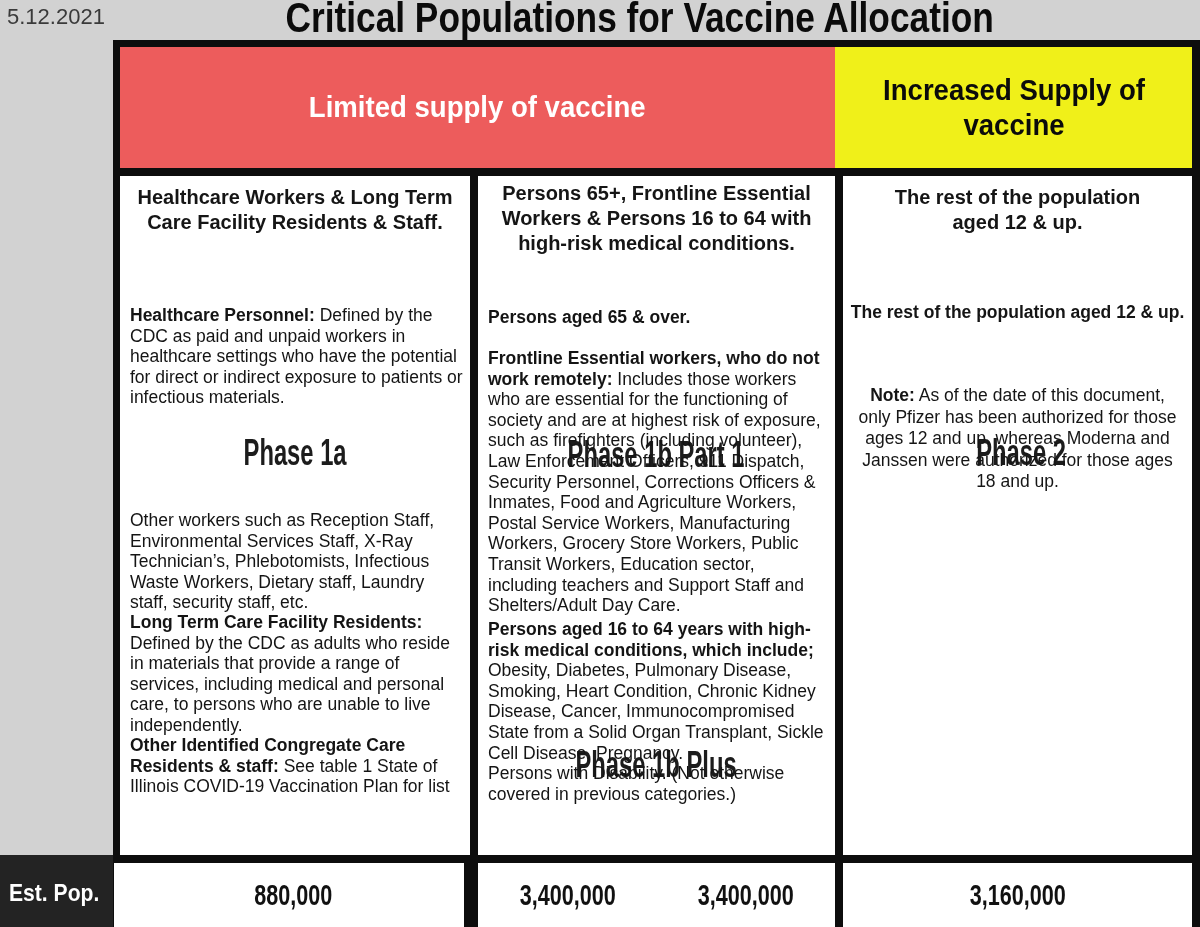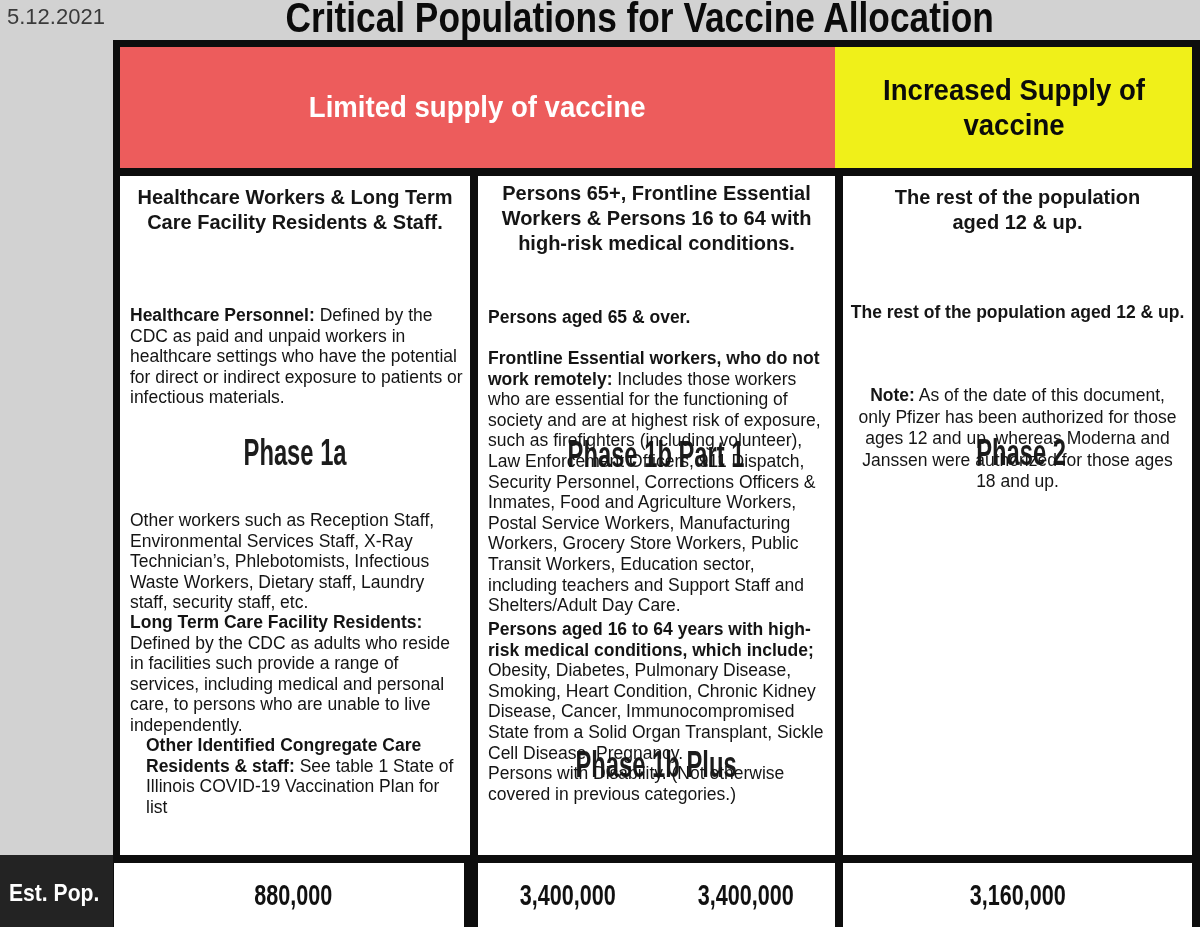--- a/index.html
+++ b/index.html
@@ -105,21 +105,21 @@
   
   .col1 .phase-1a  { top:256px; }
   .col2 .phase-1b1 { top:258px; }
   .col2 .phase-1bp { top:568px; }
   .col3 .phase-2   { top:256px;padding-left:8px; }
 
   .col1 .p1 { top:129px; }
   .col1 .p2 { top:232px; }
   .col1 .p3 { top:334px; }
   .col1 .p4 { top:436px; }
-  .col1 .p5 { top:559px;margin-left:16px; }
+  .col1 .p5 { top:559px; }
 
   .col2 .pa1 { top:131px; }
   .col2 .pa2 { top:172px; }
   .col2 .pb1 { top:443px; }
   .col2 .pb2 { top:587px; }
 
   .col3 .subtitle {
     position:absolute; left:5px; right:5px; top:126px;
     text-align:center; font-weight:bold; font-size:17.5px;
   }
@@ -165,21 +165,21 @@
 
 <div class="abs col col1">
   <div class="cell-title">
     <span class="inner">Healthcare Workers &amp; Long Term Care Facility Residents &amp; Staff.</span>
   </div>
   <div class="phase phase-1a">
     <span class="squeeze">Phase 1a</span>
   </div>
   <p class="para p1"><b>Healthcare Personnel:</b><span> Defined by the CDC as paid and unpaid workers in healthcare settings who have the potential for direct or indirect exposure to patients or infectious materials.</span></p>
   <p class="para p3"><span>Other workers such as Reception Staff, Environmental Services Staff,  X-Ray Technician’s, Phlebotomists, Infectious Waste Workers, Dietary staff, Laundry staff, security staff, etc.</span></p>
-  <p class="para p4"><b>Long Term Care Facility Residents:</b><span> Defined by the CDC as adults who reside in facilities such provide a range of services, including medical and personal care, to persons who are unable to live independently.</span></p>
+  <p class="para p4"><b>Long Term Care Facility Residents:</b><span> Defined by the CDC as adults who reside in materials that provide a range of services, including medical and personal care, to persons who are unable to live independently.</span></p>
   <p class="para p5"><b>Other Identified Congregate Care Residents &amp; staff:</b><span> See table 1 State of Illinois COVID-19 Vaccination Plan for list</span></p>
 </div>
 
 <div class="abs col col2">
   <div class="cell-title">
     <span class="inner">Persons 65+, Frontline Essential Workers &amp; Persons 16 to 64 with high-risk medical conditions.</span>
   </div>
   <div class="phase phase-1b1">
     <span class="squeeze">Phase 1b Part 1</span>
   </div>

